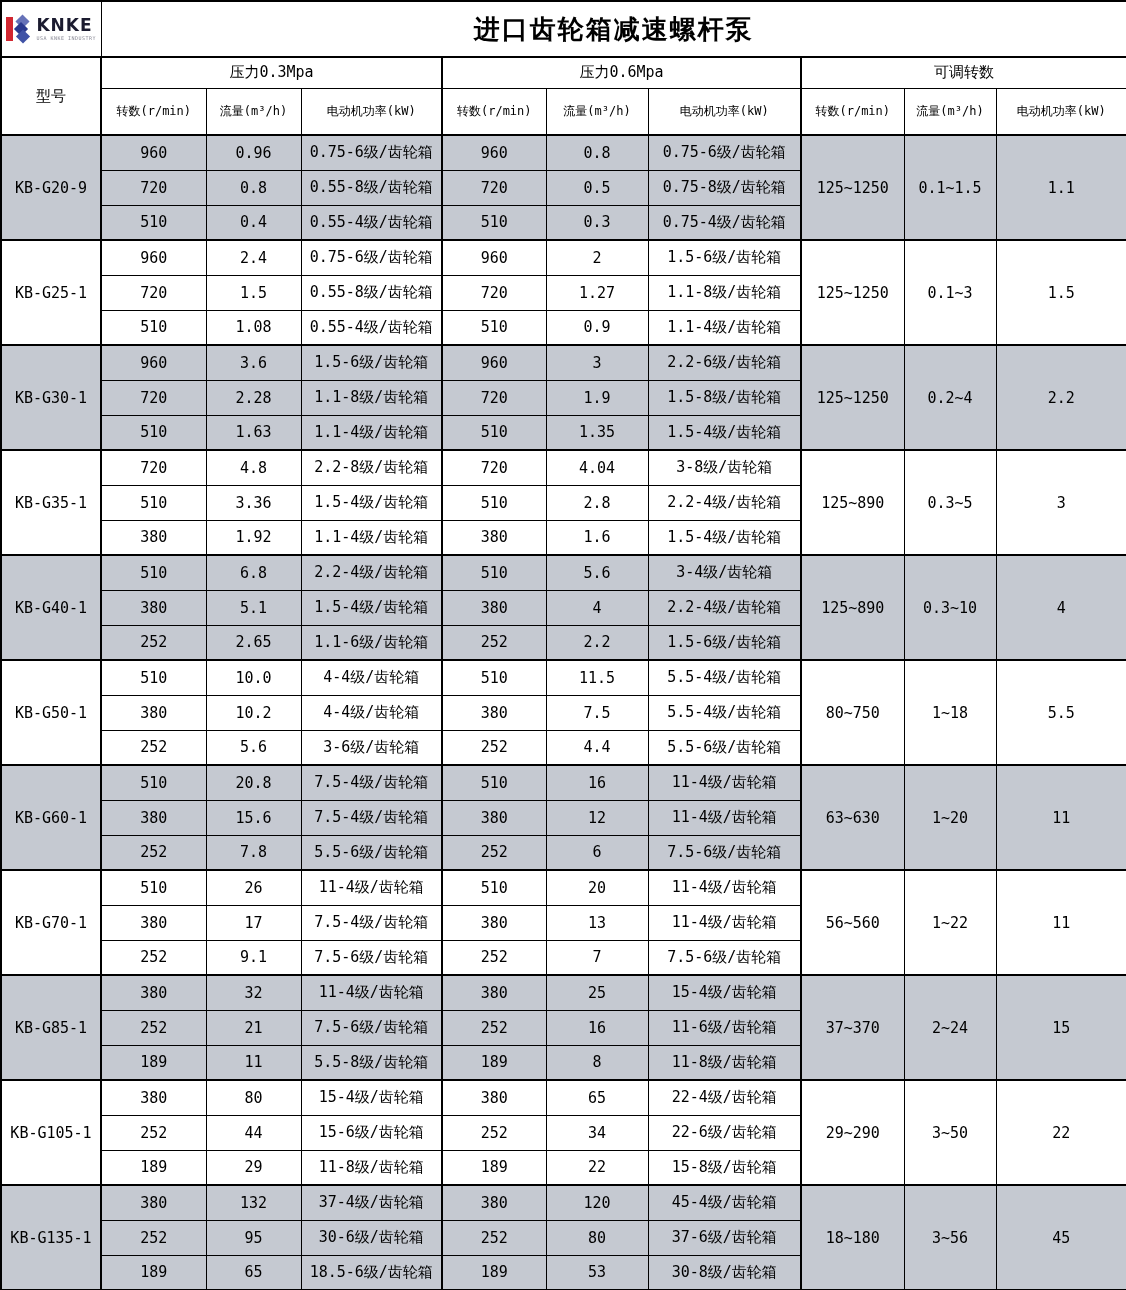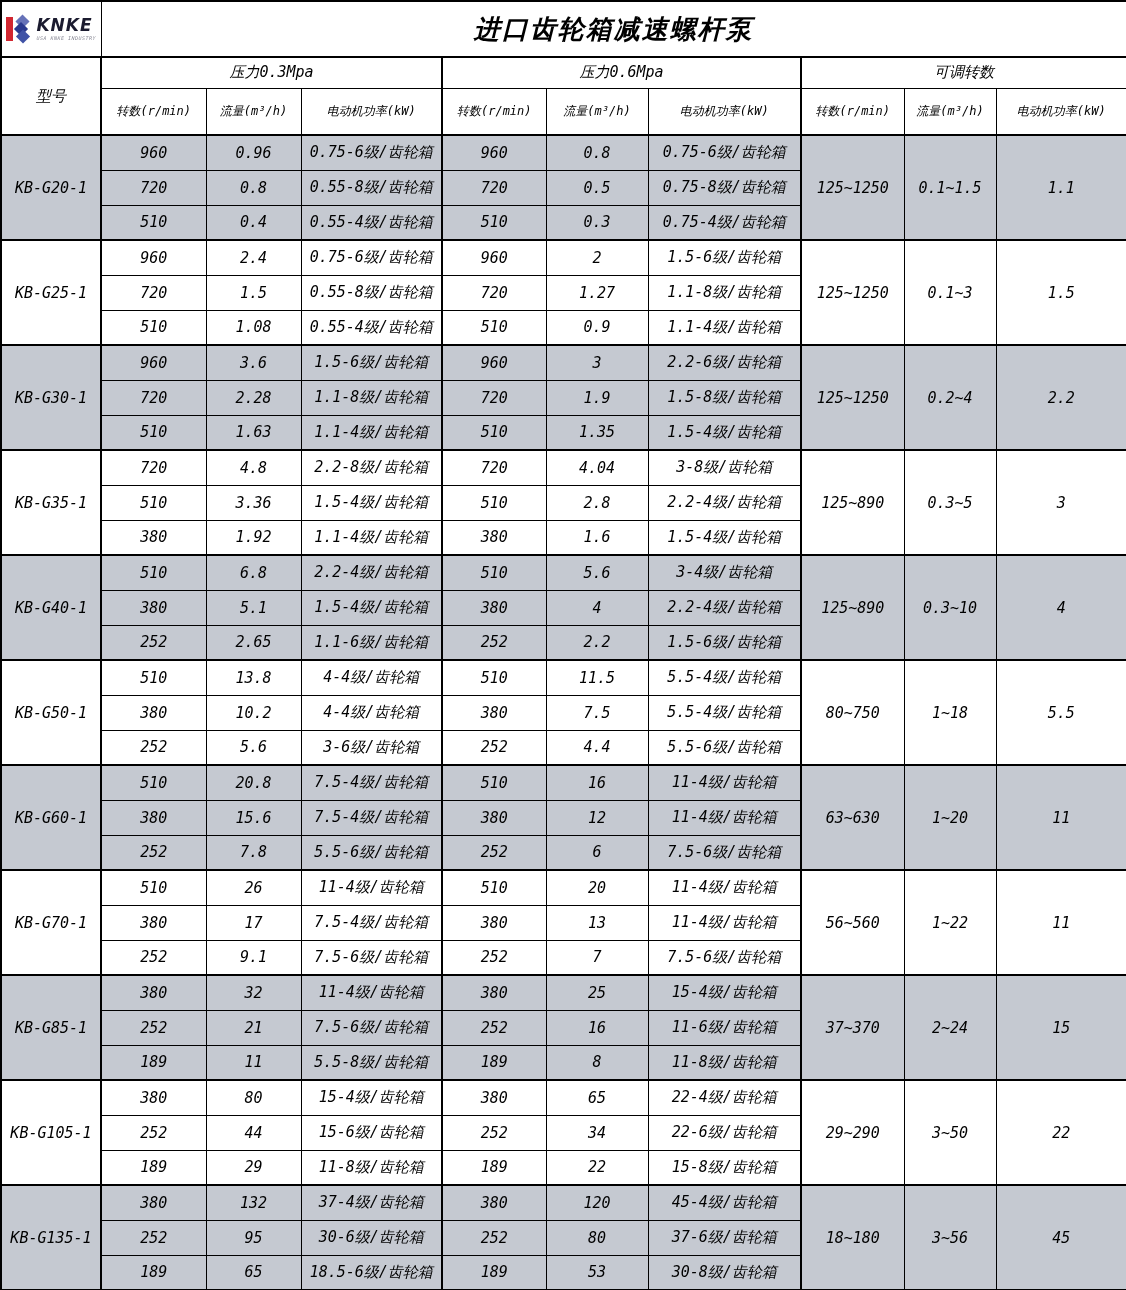--- a/index.html
+++ b/index.html
@@ -1,16 +1,16 @@
 <!DOCTYPE html>
 <html><head>
 <meta charset="utf-8">
 <style>
   html,body{margin:0;padding:0;background:#ffffff;}
-  .page{width:1126px;box-sizing:border-box;font-family:"DejaVu Sans Mono","Liberation Sans",sans-serif;color:#000;font-style:italic;}
+  .page{width:1126px;box-sizing:border-box;font-family:"DejaVu Sans Mono","Liberation Sans",sans-serif;color:#000;}
   table{border-collapse:collapse;table-layout:fixed;width:1126px;}
   td{border:1px solid #000;text-align:center;vertical-align:middle;font-size:15px;padding:0 2px;overflow:hidden;white-space:nowrap;}
   table{border:2px solid #000;}
   .row-title{height:56px;}
   .row-group{height:31px;}
   .row-sub{height:47px;}
   .data-row{height:35px;}
   .logo-cell{background:#fff;}
   .title-cell{font-family:"DejaVu Serif","Liberation Serif",serif;font-weight:bold;font-size:26px;letter-spacing:2px;}
   .hdr{font-size:15px;}
@@ -72,21 +72,21 @@
         <td class="subhdr thickL">转数(r/min)</td>
         <td class="subhdr">流量(m³/h)</td>
         <td class="subhdr">电动机功率(kW)</td>
         <td class="subhdr thickL">转数(r/min)</td>
         <td class="subhdr">流量(m³/h)</td>
         <td class="subhdr">电动机功率(kW)</td>
       </tr>
     </tbody>
     <tbody>
         <tr class="data-row shaded group-start">
-          <td rowspan="3">KB-G20-1</td>
+          <td rowspan="3">KB-G20-9</td>
           <td class="thickL">960</td>
           <td>0.96</td>
           <td>0.75-6级/齿轮箱</td>
           <td class="thickL">960</td>
           <td>0.8</td>
           <td>0.75-6级/齿轮箱</td>
           <td rowspan="3" class="thickL">125~1250</td>
           <td rowspan="3">0.1~1.5</td>
           <td rowspan="3">1.1</td>
         </tr>
@@ -214,21 +214,21 @@
           <td class="thickL">252</td>
           <td>2.65</td>
           <td>1.1-6级/齿轮箱</td>
           <td class="thickL">252</td>
           <td>2.2</td>
           <td>1.5-6级/齿轮箱</td>
         </tr>
         <tr class="data-row plain group-start">
           <td rowspan="3">KB-G50-1</td>
           <td class="thickL">510</td>
-          <td>13.8</td>
+          <td>10.0</td>
           <td>4-4级/齿轮箱</td>
           <td class="thickL">510</td>
           <td>11.5</td>
           <td>5.5-4级/齿轮箱</td>
           <td rowspan="3" class="thickL">80~750</td>
           <td rowspan="3">1~18</td>
           <td rowspan="3">5.5</td>
         </tr>
         <tr class="data-row plain">
           <td class="thickL">380</td>

